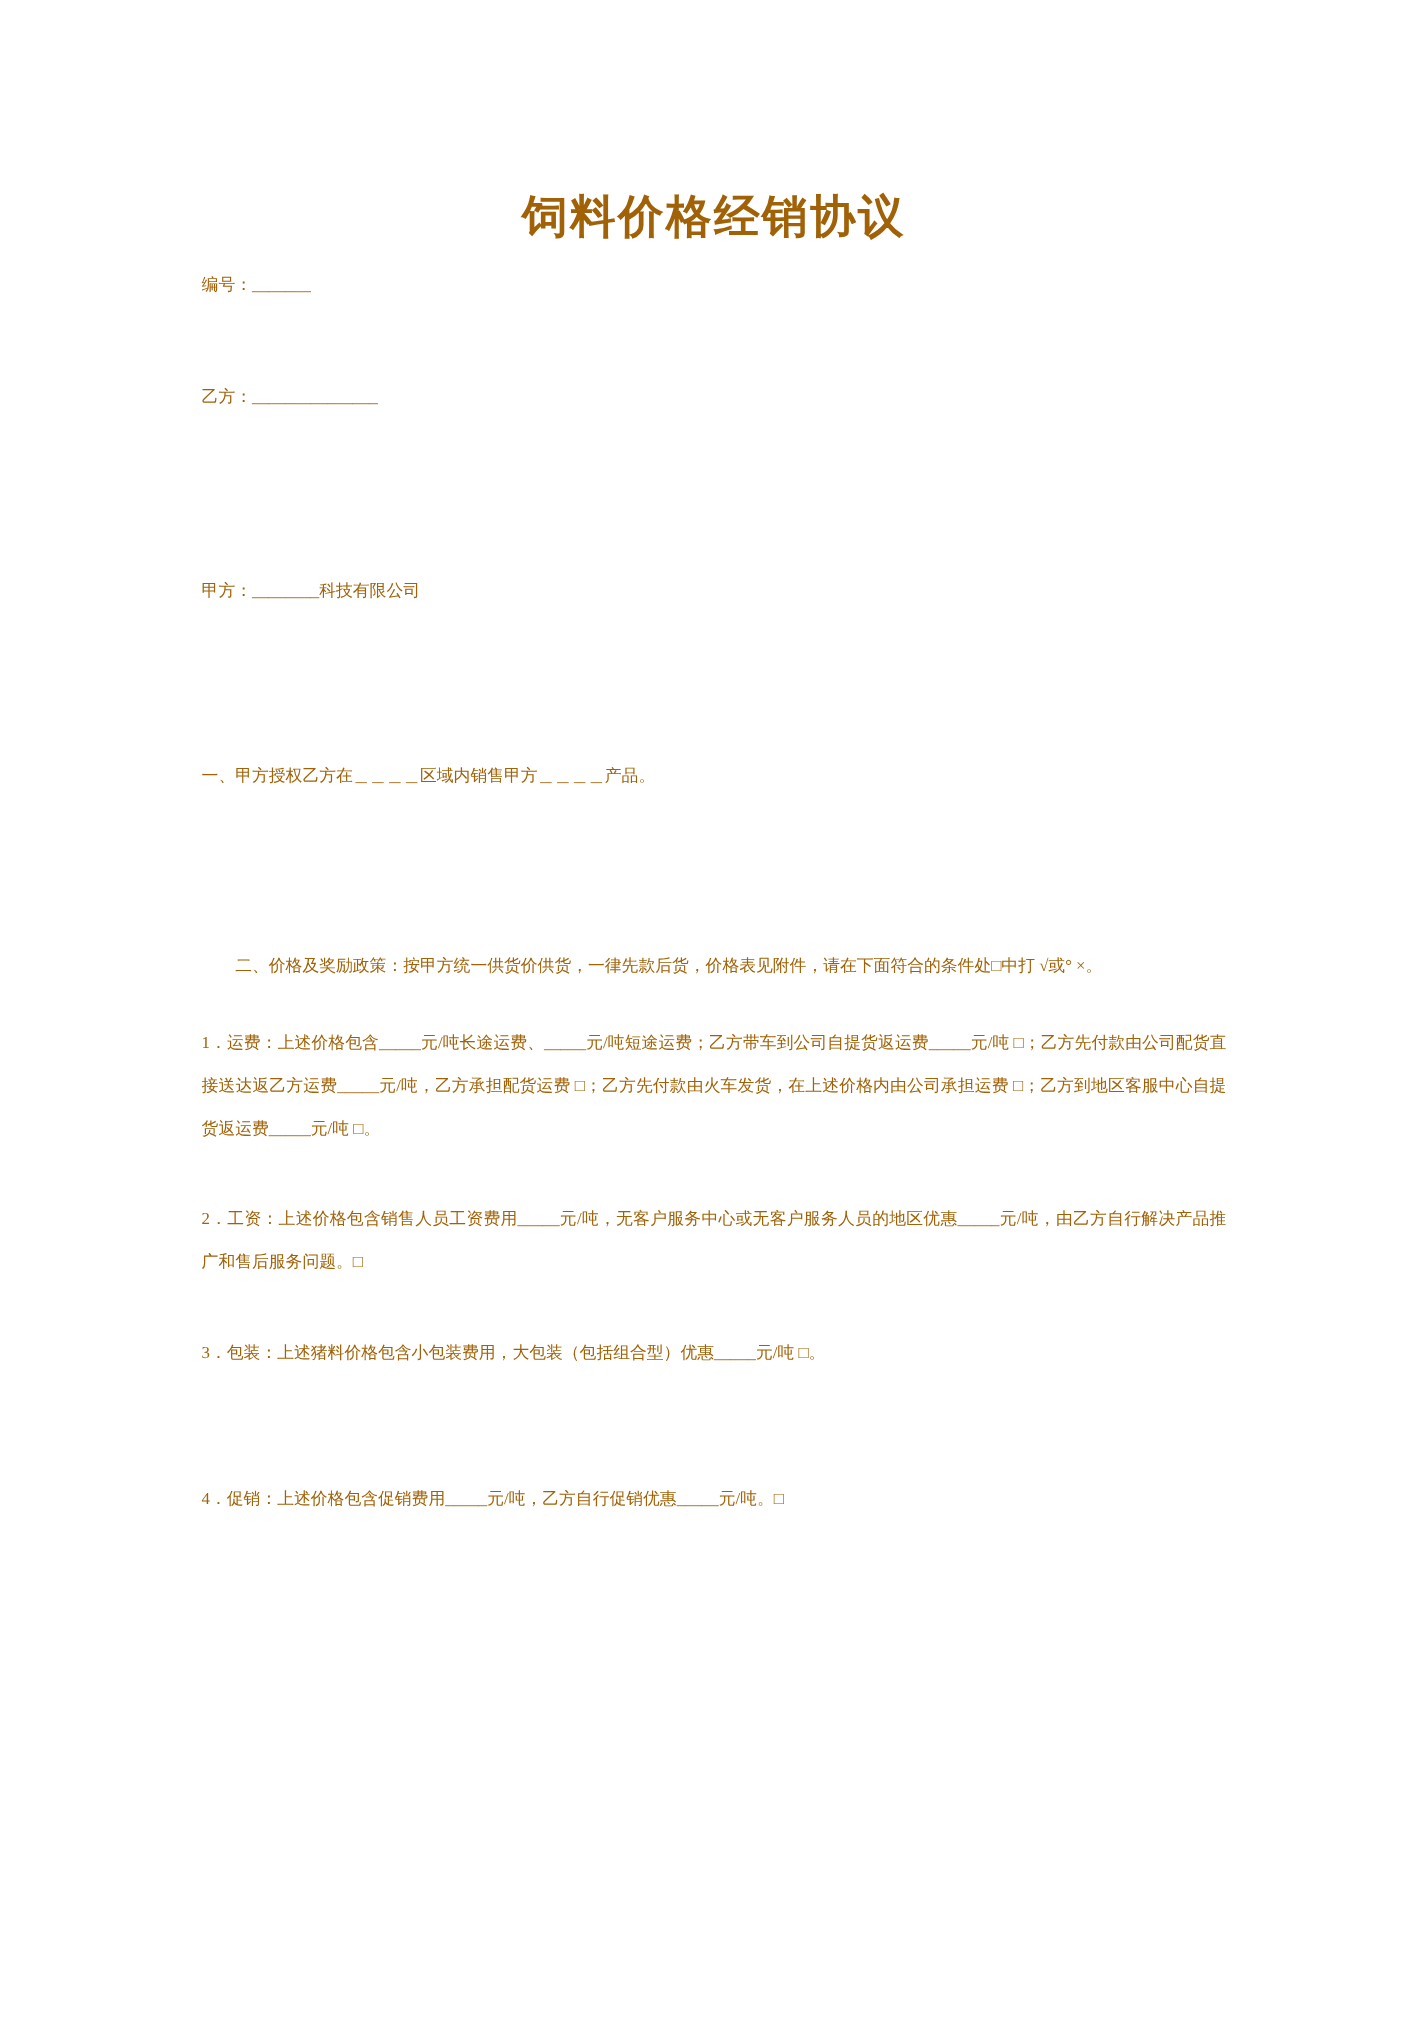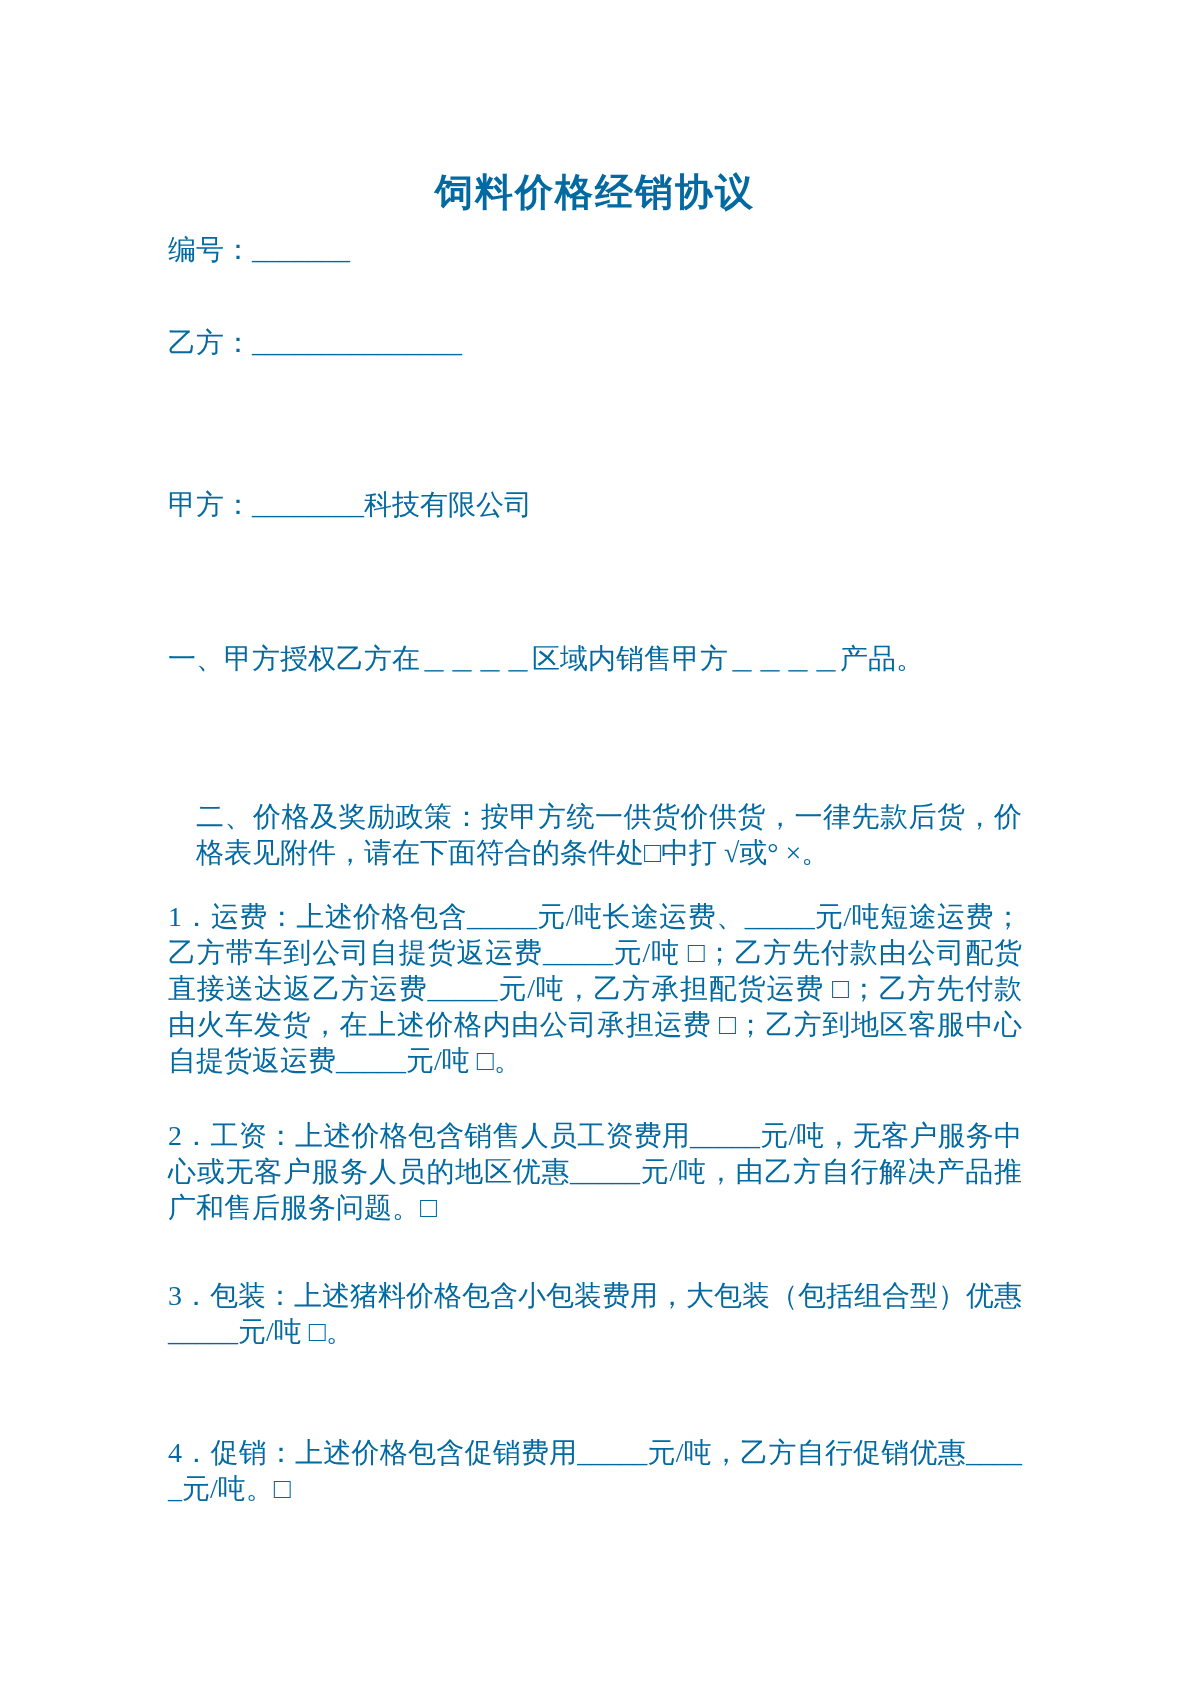--- a/index.html
+++ b/index.html
@@ -7,52 +7,52 @@
     padding: 0;
     background: #ffffff;
   }
   .page {
     position: relative;
     width: 1190px;
     height: 1683px;
     margin: 0 auto;
     background: #ffffff;
     box-sizing: border-box;
-    padding: 16px 168px;
+    padding: 5px 168px;
     overflow: hidden;
     font-family: "Liberation Serif", "DejaVu Serif", serif;
-    color: #0369a1;
+    color: #a16207;
   }
   .doc-title {
     margin: 0;
     padding-top: 150px;
     text-align: center;
     font-size: 38px;
     font-weight: bold;
     line-height: 52px;
     letter-spacing: 2px;
   }
   .line, .para {
-    font-size: 28px;
+    font-size: 14px;
     line-height: 36px;
     margin: 0;
     word-break: break-all;
   }
   .para {
     text-align: justify;
   }
   .number-line   { margin-top: 14px; }
   .party-a-line  { margin-top: 126px; }
   .party-b-line  { margin-top: 57px; }
   .preamble      { margin-top: 119px; }
   .clause-1      { margin-top: 118px; }
   .clause-2      { margin-top: 122px; margin-left: 28px; }
   .item-1        { margin-top: 28px; }
   .item-2        { margin-top: 39px; }
-  .item-3        { margin-top: 52px; }
+  .item-3        { margin-top: 40px; }
   .item-4        { margin-top: 85px; }
 </style>
 </head>
 <body>
 
 <div class="page">
 
   <h1 class="doc-title">饲料价格经销协议</h1>
 
   <p class="line number-line">编号：_______</p>

